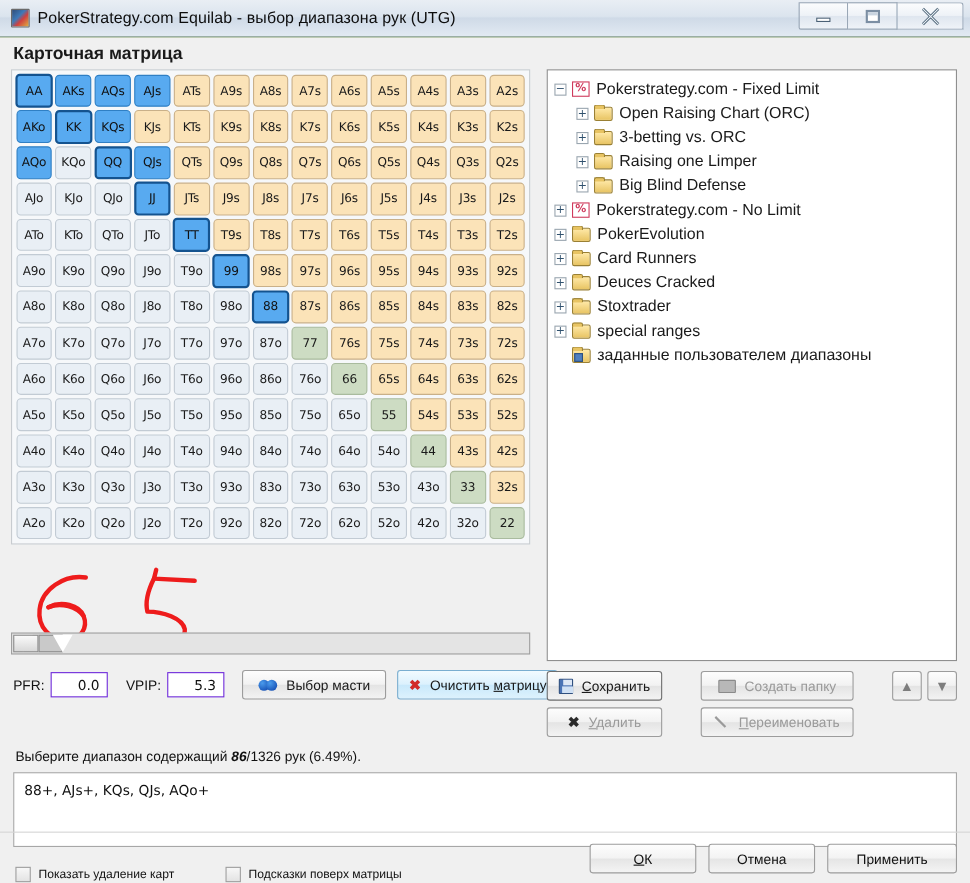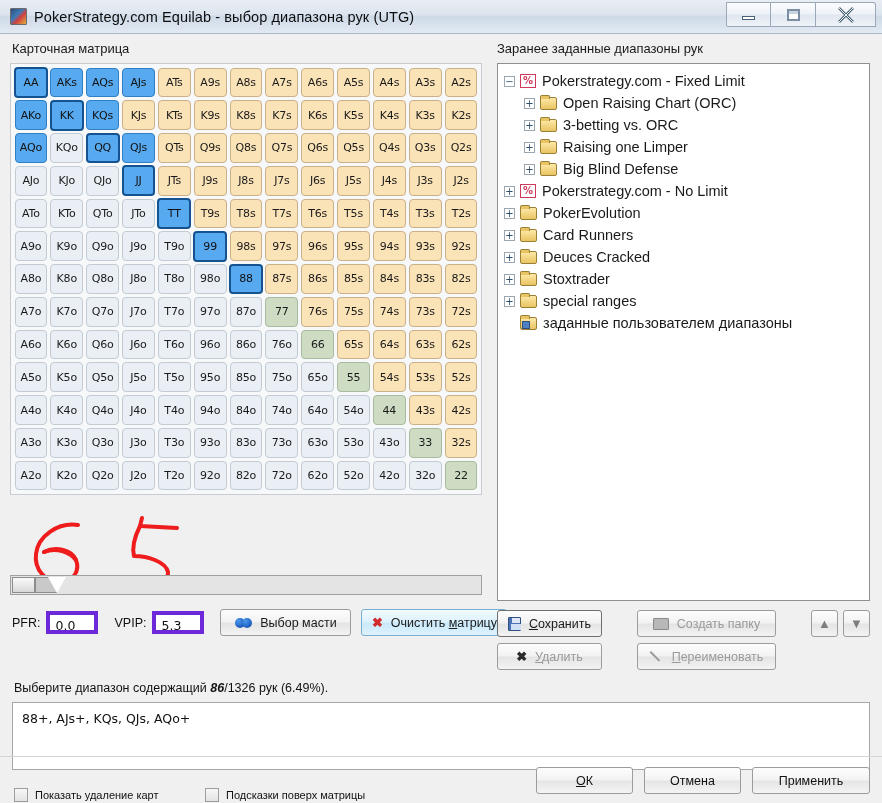--- a/index.html
+++ b/index.html
@@ -47,21 +47,21 @@
   .glyph-max { width: 13px; height: 12px; border: 2px solid #7b8ea3; background:#fff;}
   .glyph-max i { display:block; width:100%; height:3px; background:#c9d4e0;}
 
   
   .content {
     position: absolute; left: 0; top: 34px; width: 882px; height: 769px;
     background: #f0f0f0;
   }
 
   .section-title {
-    position: absolute; font-size: 13px; font-weight: normal; color: #1a1a1a;
+    position: absolute; font-size: 16px; font-weight: bold; color: #1a1a1a;
   }
 
   
   .matrix {
     position: absolute; left: 10px; top: 29px;
     width: 472px; height: 432px;
     background: #f6f8fa;
     border: 1px solid #c8ccd0;
     display: grid;
     grid-template-columns: repeat(13, 1fr);
@@ -105,22 +105,22 @@
   .slider .tri {
     position:absolute; top:1px; width:0;height:0;
     border-left: 9px solid transparent; border-right: 9px solid transparent;
     border-top: 16px solid #fff;
   }
 
   
   .statrow { position:absolute; left:12px; top:575px; display:flex; align-items:center; }
   .stat-label { font-size:12.5px; color:#111; margin-right:6px; }
   .stat-box {
-    width:52px; height:23px; background:#fff; border:4px solid #6d28d9;
-    font-size:12.5px; color:#111; text-align:right; padding:3px 19px 0 0;
+    width:52px; height:23px; background:#fff; border:1px solid #6d28d9;
+    font-size:12.5px; color:#111; text-align:right; padding:3px 7px 0 0;
     margin-right:16px; font-family:"DejaVu Sans", sans-serif;
   }
   .btn {
     height:27px; border:1px solid #9c9c9c; border-radius:3px;
     background: linear-gradient(180deg,#fdfdfd 0%,#f2f2f2 48%,#e4e4e4 52%,#f3f3f3 100%);
     font-size:12.5px; color:#1a1a1a;
     display:inline-flex; align-items:center; justify-content:center;
     padding: 0 10px; gap:8px; white-space:nowrap;
   }
   .btn.blue {
@@ -475,21 +475,20 @@
 
     <div class="cbrow" style="left:14px; top:754px;">
       <span class="cb"></span>
       <span>Показать удаление карт</span>
     </div>
     <div class="cbrow" style="left:205px; top:754px;">
       <span class="cb"></span>
       <span>Подсказки поверх матрицы</span>
     </div>
 
-    <div class="section-title" style="left:497px; top:7px;">Заранее заданные диапазоны рук</div>
 
     <div class="tree" id="tree">
         <div style="position: relative; padding: 6px 0px 0px 6px;">
           <div class="tnode" style="padding-left: 0px;">
             <span class="exp">−</span>
             <span class="ico-pct">%</span>
             <span>Pokerstrategy.com - Fixed Limit</span>
           </div>
           <div class="tnode" style="padding-left: 20px;">
             <span class="exp">+</span>

